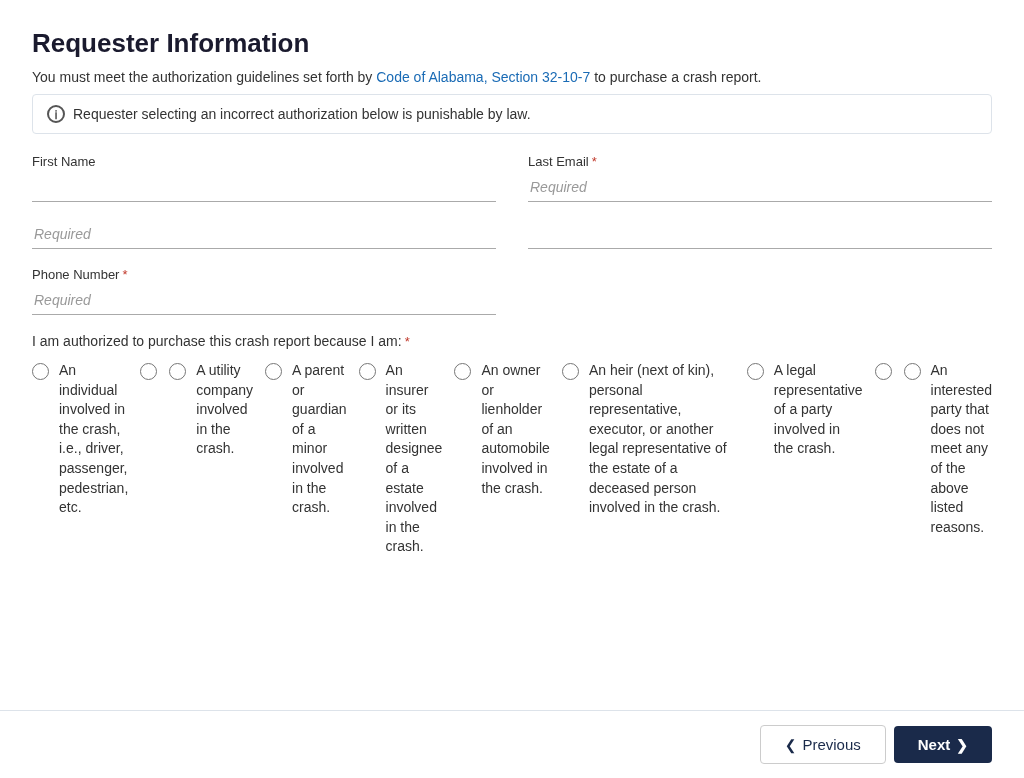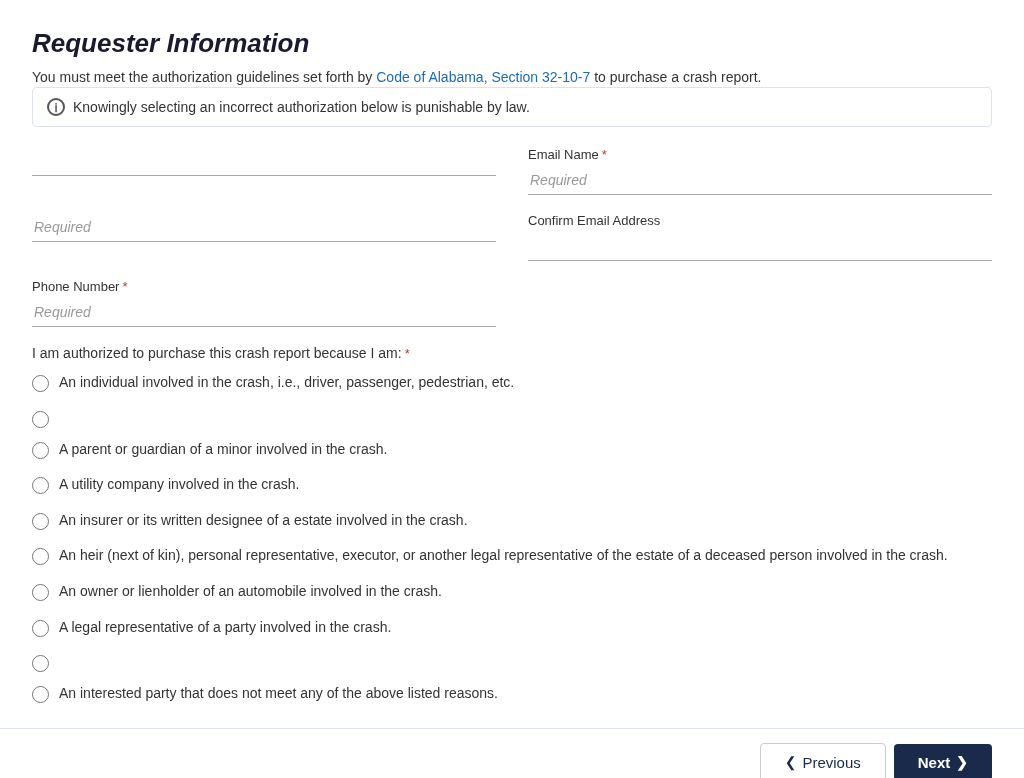--- a/index.html
+++ b/index.html
@@ -18,26 +18,25 @@
       max-width: 1024px;
       width: 100%;
       margin: 0 auto;
       padding: 28px 32px 20px 32px;
     }
     h1 {
       font-size: 26px;
       font-weight: 700;
       color: #1a1a2e;
       margin-bottom: 10px;
-      font-style: italic;
     }
     .intro-text {
       font-size: 14px;
       color: #333;
-      margin-bottom: 2px;
+      margin-bottom: 9px;
     }
     .intro-text a {
       color: #1a6bb5;
       text-decoration: none;
     }
     .info-banner {
       display: flex;
       align-items: center;
       gap: 8px;
       background: #fff;
@@ -105,21 +104,21 @@
       font-style: italic;
     }
     .authorization-label {
       font-size: 14px;
       color: #333;
       margin-bottom: 12px;
       margin-top: 6px;
     }
     .radio-group {
       display: flex;
-      flex-direction: column;
+      flex-direction: row;
       gap: 12px;
     }
     .radio-item {
       display: flex;
       align-items: flex-start;
       gap: 10px;
       cursor: pointer;
     }
     .radio-item input[type="radio"] {
       margin-top: 2px;
@@ -187,41 +186,41 @@
 <div class="page-container">
   <div class="main-content">
     <h1>Requester Information</h1>
 
     <p class="intro-text">
       <span>You must meet the authorization guidelines set forth by </span><a href="#">Code of Alabama, Section 32-10-7</a><span> to purchase a crash report.</span>
     </p>
 
     <div class="info-banner">
       <span class="info-icon">ℹ</span>
-      <span>Knowingly selecting an incorrect authorization below is punishable by law.</span>
+      <span>Requester selecting an incorrect authorization below is punishable by law.</span>
     </div>
 
     <div class="form-row">
       <div class="form-group half">
+        <label>First Name</label>
         <input type="text" placeholder="" style="">
       </div>
       <div class="form-group half">
         <label>
-          <span>Email Name</span><span class="required-star">*</span>
+          <span>Last Email</span><span class="required-star">*</span>
         </label>
         <input type="text" placeholder="Required" style="">
       </div>
     </div>
 
     <div class="form-row">
       <div class="form-group half">
         <input type="email" placeholder="Required" style="">
       </div>
       <div class="form-group half">
-        <label>Confirm Email Address</label>
         <input type="email" placeholder="" style="">
       </div>
     </div>
 
     <div class="form-row">
       <div class="form-group half">
         <label>
           <span>Phone Number</span><span class="required-star">*</span>
         </label>
         <input type="tel" placeholder="Required" style="">
@@ -235,38 +234,38 @@
     <div class="radio-group">
 
     <div class="radio-item">
           <input type="radio" name="authorization" id="auth-0" style="">
           <label for="auth-0">An individual involved in the crash, i.e., driver, passenger, pedestrian, etc.</label>
         </div>
         <div class="radio-item">
           <input type="radio" name="authorization" id="auth-1" style="">
         </div>
         <div class="radio-item">
+          <input type="radio" name="authorization" id="auth-2" style="">
+          <label for="auth-2">A utility company involved in the crash.</label>
+        </div>
+        <div class="radio-item">
           <input type="radio" name="authorization" id="auth-3" style="">
           <label for="auth-3">A parent or guardian of a minor involved in the crash.</label>
         </div>
         <div class="radio-item">
-          <input type="radio" name="authorization" id="auth-2" style="">
-          <label for="auth-2">A utility company involved in the crash.</label>
-        </div>
-        <div class="radio-item">
           <input type="radio" name="authorization" id="auth-4" style="">
           <label for="auth-4">An insurer or its written designee of a estate involved in the crash.</label>
         </div>
         <div class="radio-item">
+          <input type="radio" name="authorization" id="auth-5" style="">
+          <label for="auth-5">An owner or lienholder of an automobile involved in the crash.</label>
+        </div>
+        <div class="radio-item">
           <input type="radio" name="authorization" id="auth-6" style="">
           <label for="auth-6">An heir (next of kin), personal representative, executor, or another legal representative of the estate of a deceased person involved in the crash.</label>
-        </div>
-        <div class="radio-item">
-          <input type="radio" name="authorization" id="auth-5" style="">
-          <label for="auth-5">An owner or lienholder of an automobile involved in the crash.</label>
         </div>
         <div class="radio-item">
           <input type="radio" name="authorization" id="auth-7" style="">
           <label for="auth-7">A legal representative of a party involved in the crash.</label>
         </div>
         <div class="radio-item">
           <input type="radio" name="authorization" id="auth-8" style="">
         </div>
         <div class="radio-item">
           <input type="radio" name="authorization" id="auth-9" style="">

